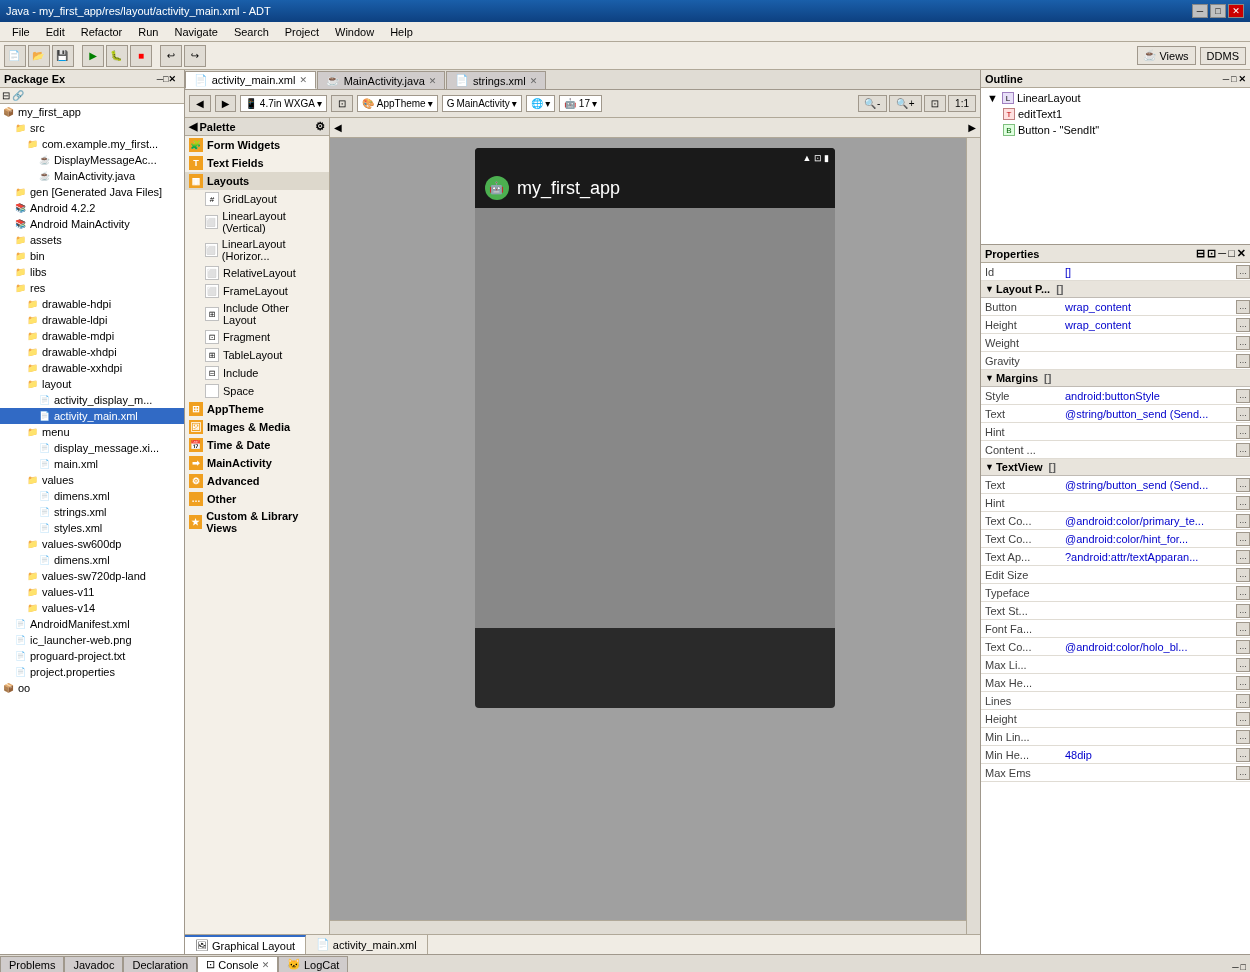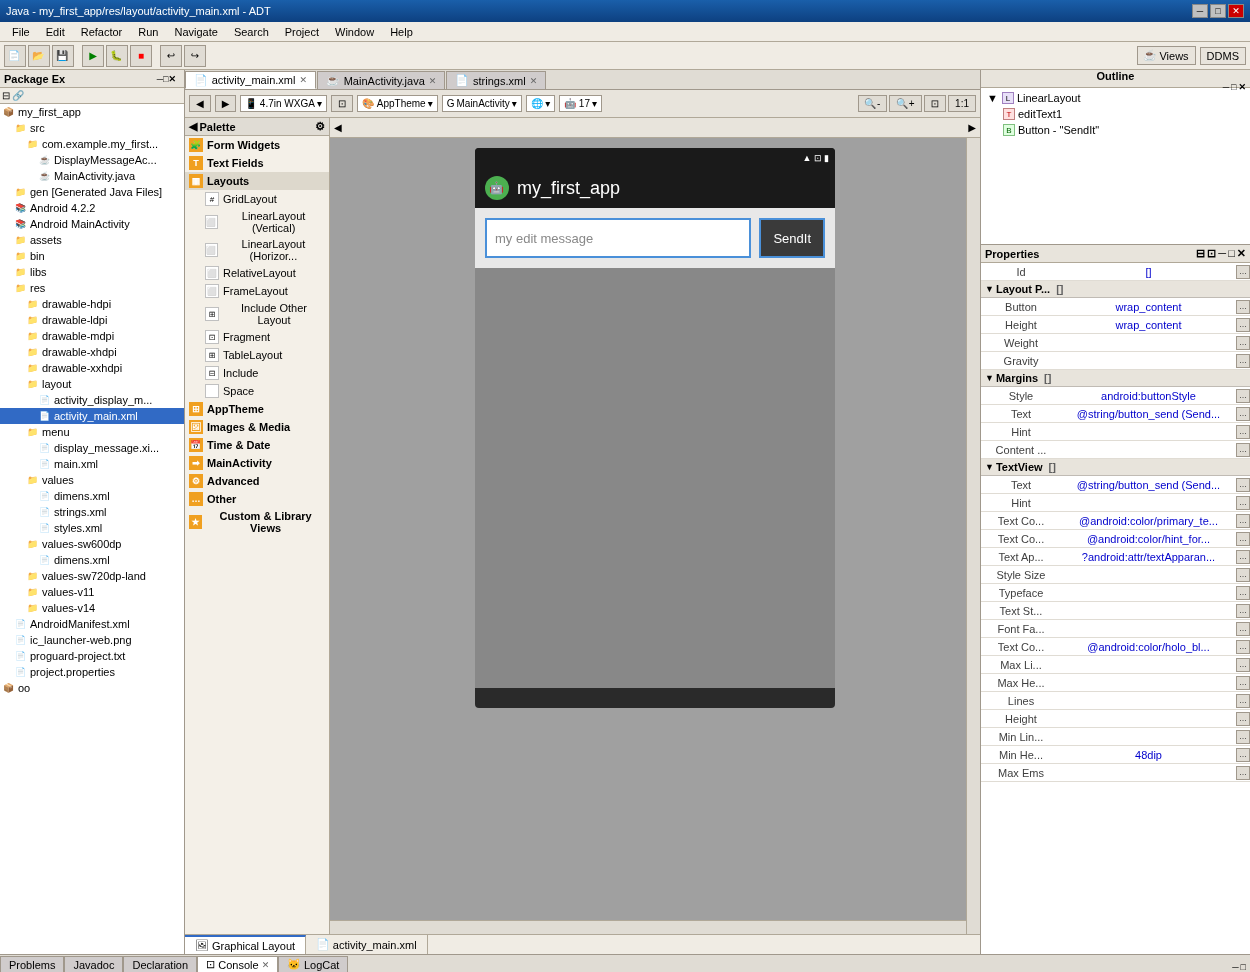--- a/index.html
+++ b/index.html
@@ -51,21 +51,20 @@
     .tb-right { margin-left: auto; display: flex; align-items: center; gap: 4px; }
     .tb-right .java-btn {
       display: flex; align-items: center; gap: 2px; padding: 2px 6px;
       background: #e8e4dc; border: 1px solid #a0988c; cursor: pointer; font-size: 11px;
     }
 
     
     #main-layout {
       display: flex;
       height: calc(972px - 22px - 20px - 28px - 18px);
-      text-align: center;
     }
 
     
     #left-panel {
       width: 185px;
       background: white;
       border-right: 1px solid #a0988c;
       display: flex;
       flex-direction: column;
       overflow: hidden;
@@ -321,21 +320,20 @@
     }
     #outline-header {
       background: #e8e4dc;
       height: 18px;
       display: flex;
       align-items: center;
       padding: 0 4px;
       font-weight: bold;
       font-size: 11px;
       border-bottom: 1px solid #b0a898;
-      flex-direction: column;
     }
     #outline-tree {
       padding: 2px;
       font-size: 11px;
     }
     .outline-item {
       display: flex;
       align-items: center;
       padding: 2px 4px;
       cursor: pointer;
@@ -893,28 +891,20 @@
         <div id="canvas-inner">
 
           <div id="phone-mockup">
             <div id="phone-status-bar">
               <span class="status-icons">▲ ⊡ ▮</span>
             </div>
             <div id="phone-title-bar">
               <div class="app-icon">🤖</div>
               <span class="app-name">my_first_app</span>
             </div>
-            <div id="phone-content">
-              <div class="edit-text">
-                <span>my edit message</span>
-              </div>
-              <div class="send-btn">
-                <span>SendIt</span>
-              </div>
-            </div>
             <div style="background:#888;flex:1;height:420px;"></div>
           </div>
         </div>
         <div class="canvas-scroll-right"></div>
         <div class="canvas-scroll-bottom"></div>
       </div>
 
     </div>
 
     <div id="view-tabs">
@@ -1053,21 +1043,21 @@
           <span class="prop-label">Text Co...</span>
           <span class="prop-value">@android:color/hint_for...</span>
           <div class="prop-btn">…</div>
         </div>
         <div class="prop-row">
           <span class="prop-label">Text Ap...</span>
           <span class="prop-value">?android:attr/textApparan...</span>
           <div class="prop-btn">…</div>
         </div>
         <div class="prop-row">
-          <span class="prop-label">Style Size</span>
+          <span class="prop-label">Edit Size</span>
           <span class="prop-value"></span>
           <div class="prop-btn">…</div>
         </div>
         <div class="prop-row">
           <span class="prop-label">Typeface</span>
           <span class="prop-value"></span>
           <div class="prop-btn">…</div>
         </div>
         <div class="prop-row">
           <span class="prop-label">Text St...</span>

